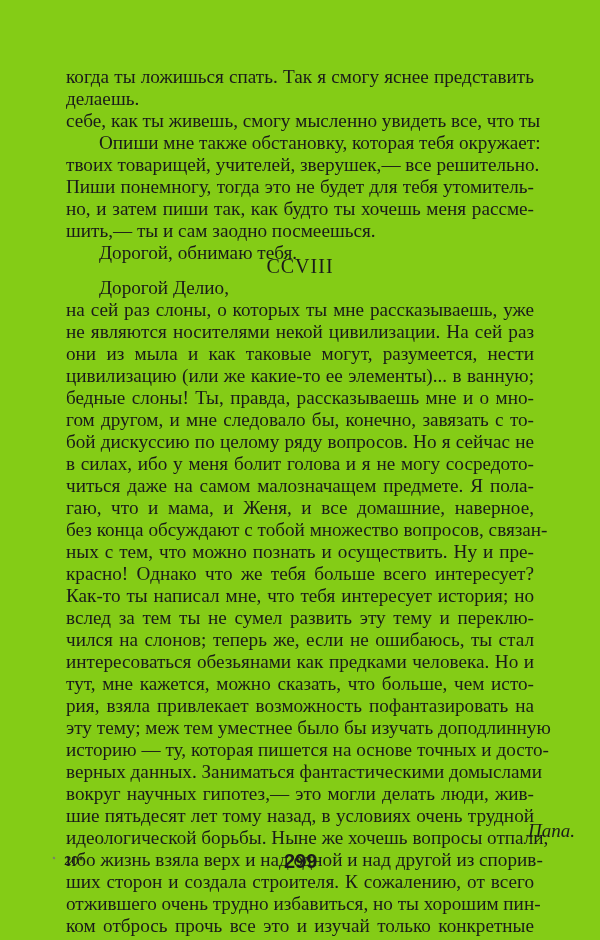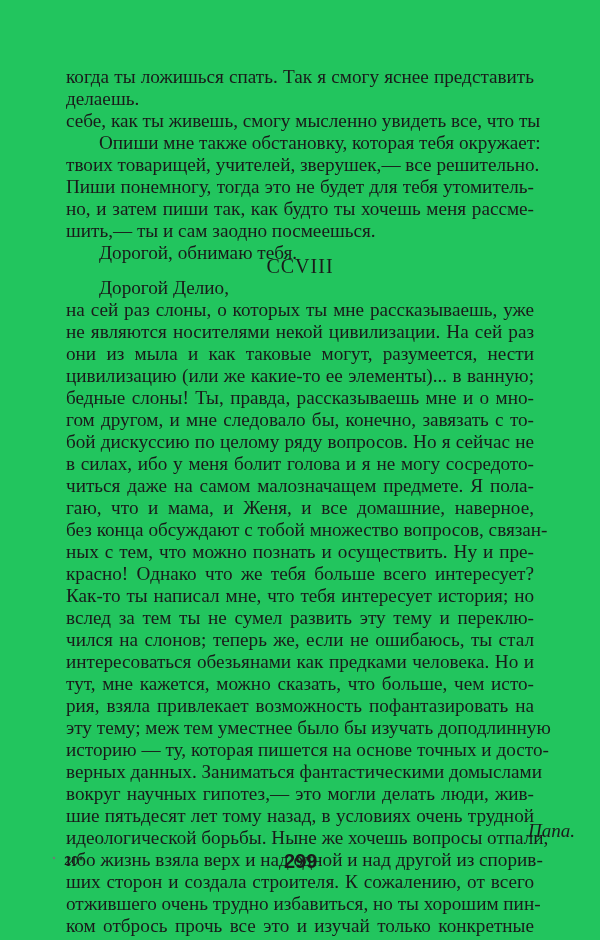--- a/index.html
+++ b/index.html
@@ -1,19 +1,19 @@
 <!DOCTYPE html>
 <html><head>
 <meta charset="utf-8">
 <style>
   html, body { margin: 0; padding: 0; background: #ffffff; }
   body { width: 600px; height: 940px; position: relative; overflow: hidden; }
   .page {
     position: absolute; left: 0; top: 0; width: 600px; height: 940px;
-    background: #22c55e; color: #1a1a1a;
+    background: #84cc16; color: #1a1a1a;
     font-family: "DejaVu Serif", "Liberation Serif", serif;
   }
   .text-block {
     position: absolute; left: 66px; width: 468px;
     font-family: "Liberation Serif", "DejaVu Serif", serif;
     font-size: 19.2px; line-height: 22px;
   }
   .line {
     display: block; height: 22px; white-space: nowrap;
     text-align: justify; text-align-last: justify;

